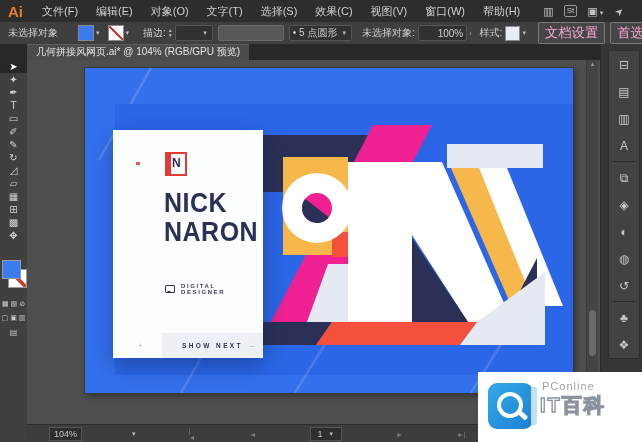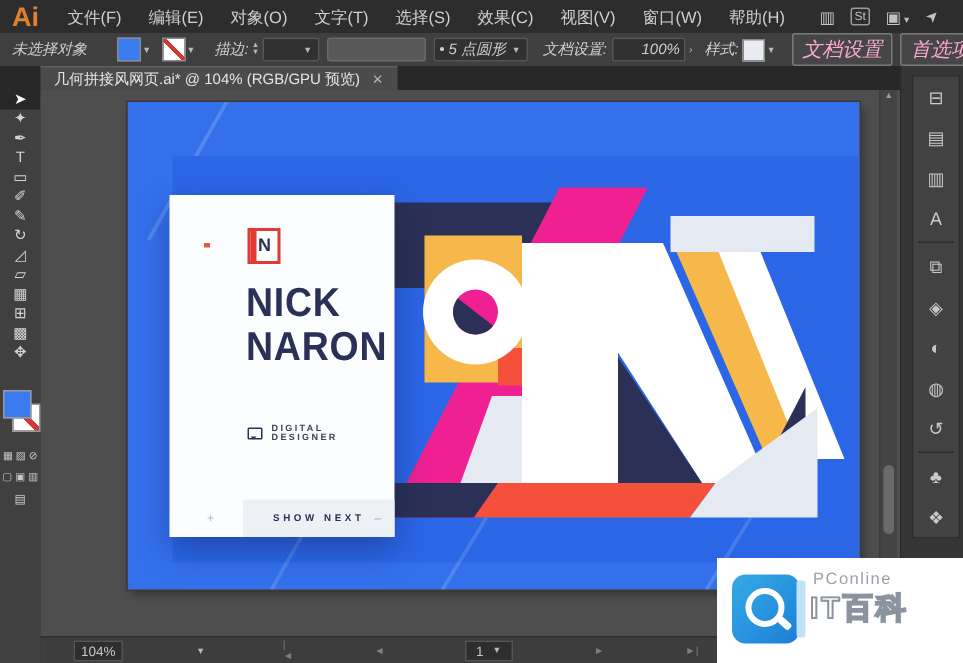--- a/index.html
+++ b/index.html
@@ -2,42 +2,42 @@
 <html><head>
 <meta charset="utf-8">
 <style>
   html,body{margin:0;padding:0;background:#222;}
   .app{position:relative;width:642px;height:442px;overflow:hidden;
        font-family:"Liberation Sans","DejaVu Sans",sans-serif;
        background:#3c3c3c;color:#d6d6d6;-webkit-font-smoothing:antialiased;}
   
   .menubar{position:absolute;left:0;top:0;width:642px;height:22px;background:#2d2d2d;
            border-bottom:1px solid #1f1f1f;display:flex;align-items:center;font-size:11px;}
-  .ailogo{color:#e0812f;font-weight:bold;font-size:18px;margin:0 10px 0 8px;}
+  .ailogo{color:#e0812f;font-weight:bold;font-size:15px;margin:0 10px 0 8px;}
   .mi{padding:0 9px;color:#cfcfcf;white-space:nowrap;}
   .mbicons{display:flex;align-items:center;margin-left:14px;gap:10px;color:#c2c2c2;}
   .stbadge{border:1px solid #9a9a9a;font-size:8px;padding:0 2px;border-radius:2px;line-height:10px;}
   .rocket{display:inline-block;transform:rotate(-45deg);font-size:10px;}
   
   .optbar{position:absolute;left:0;top:22px;width:642px;height:22px;background:#3f3f3f;
           border-bottom:1px solid #282828;display:flex;align-items:center;font-size:10px;color:#cfcfcf;}
-  .optbar>*{flex:0 0 auto;font-style:italic;}
+  .optbar>*{flex:0 0 auto;}
   .sw{width:14px;height:14px;border:1px solid #8a8a8a;display:inline-block;}
   .sw.fill{background:#3a7cf0;}
   .sw.stroke{background:linear-gradient(45deg,#fff 43%,#d23b33 43%,#d23b33 57%,#fff 57%);}
   .caret{font-size:7px;color:#b9b9b9;margin:0 2px;}
   .dd{background:#313131;border:1px solid #555;height:14px;display:flex;align-items:center;
       padding:0 3px;gap:3px;border-radius:2px;}
   .dd.disabled{background:#585858;border-color:#6a6a6a;width:58px;}
   .stepper{display:flex;flex-direction:column;font-size:5px;line-height:5px;color:#bbb;margin:0 2px;}
   .obtn{border:1px solid #7a7a7a;border-radius:2px;padding:1px 6px;background:#464646;color:#f9a8d4;}
   
   .tabbar{position:absolute;left:0;top:44px;width:600px;height:16px;background:#282828;}
   .doctab{position:absolute;left:27px;top:0;height:16px;background:#4b4b4b;border-top:1px solid #5e5e5e;
-          display:flex;align-items:center;gap:8px;padding:0 9px;font-size:10px;color:#e4e4e4;white-space:nowrap;}
+          display:flex;align-items:center;gap:24px;padding:0 9px;font-size:10px;color:#e4e4e4;white-space:nowrap;flex-direction:column;}
   .tabclose{color:#b5b5b5;font-size:9px;}
   
   .toolbar{position:absolute;left:0;top:60px;width:27px;height:382px;background:#404040;
            border-right:1px solid #303030;}
   .tool{width:27px;height:13px;display:flex;align-items:center;justify-content:center;
         font-size:10px;color:#d2d2d2;}
   .tool.active{background:#272727;color:#fff;}
   .swatchbox{position:absolute;left:0;top:198px;width:27px;height:40px;}
   .bigsw{position:absolute;width:17px;height:17px;border:1px solid #9a9a9a;}
   .bigsw.f{left:2px;top:2px;background:#3a7cf0;z-index:2;}
@@ -137,21 +137,21 @@
         <span>▼</span>
       </span>
     <span class="dd" style="width:30px;">
         <span style="margin-left:auto;" class="caret">▾</span>
       </span>
     <span class="dd disabled" style="margin-left:5px;"></span>
     <span class="dd" style="margin-left:5px;">
       <span>• 5 点圆形</span>
         <span class="caret">▾</span>
     </span>
-    <span style="margin-left:10px;">文档设置:</span>
+    <span style="margin-left:10px;">未选择对象:</span>
     <span class="dd" style="margin-left:3px;padding-left:19px;">
       <span>100%</span>
     </span>
     <span class="caret">›</span>
     <span style="margin-left:6px;">样式:</span>
     <span style="margin-left:3px;display:flex;align-items:center;">
       <span class="sw" style="background:#e9edf3;width:13px;height:13px;"></span>
         <span class="caret">▾</span>
     </span>
     <button class="obtn" style="margin-left:10px;">文档设置</button>

